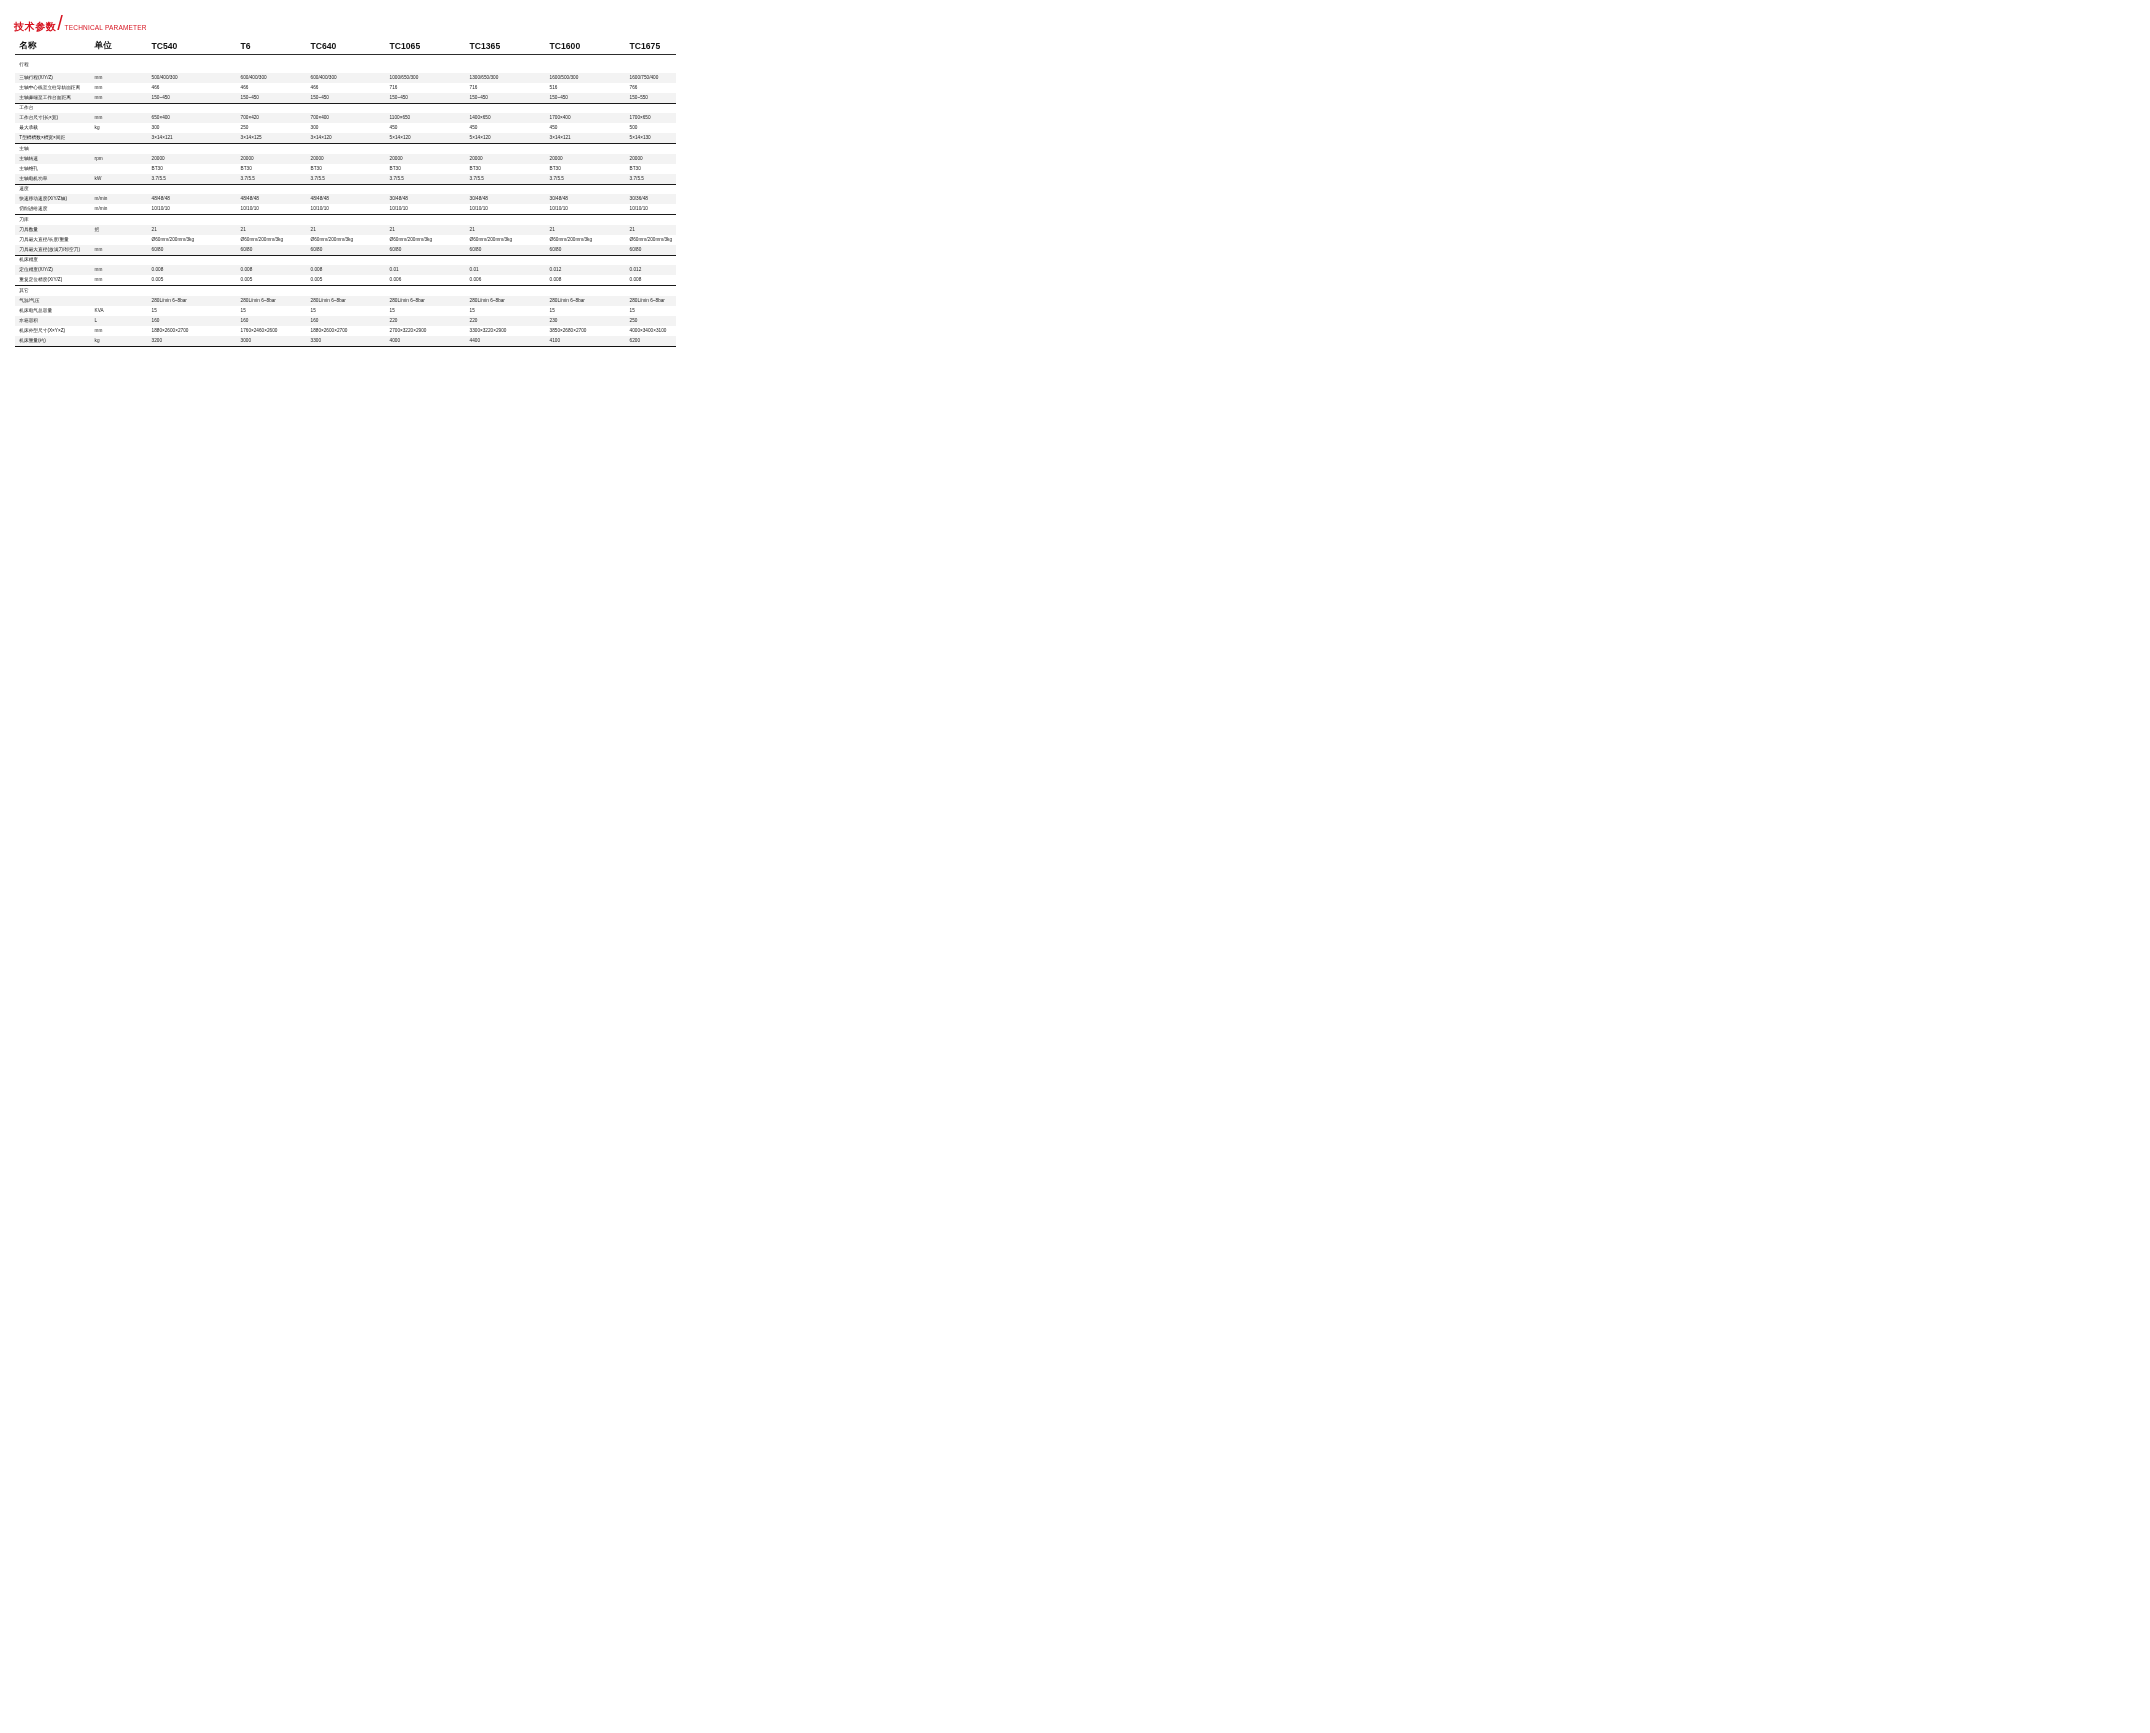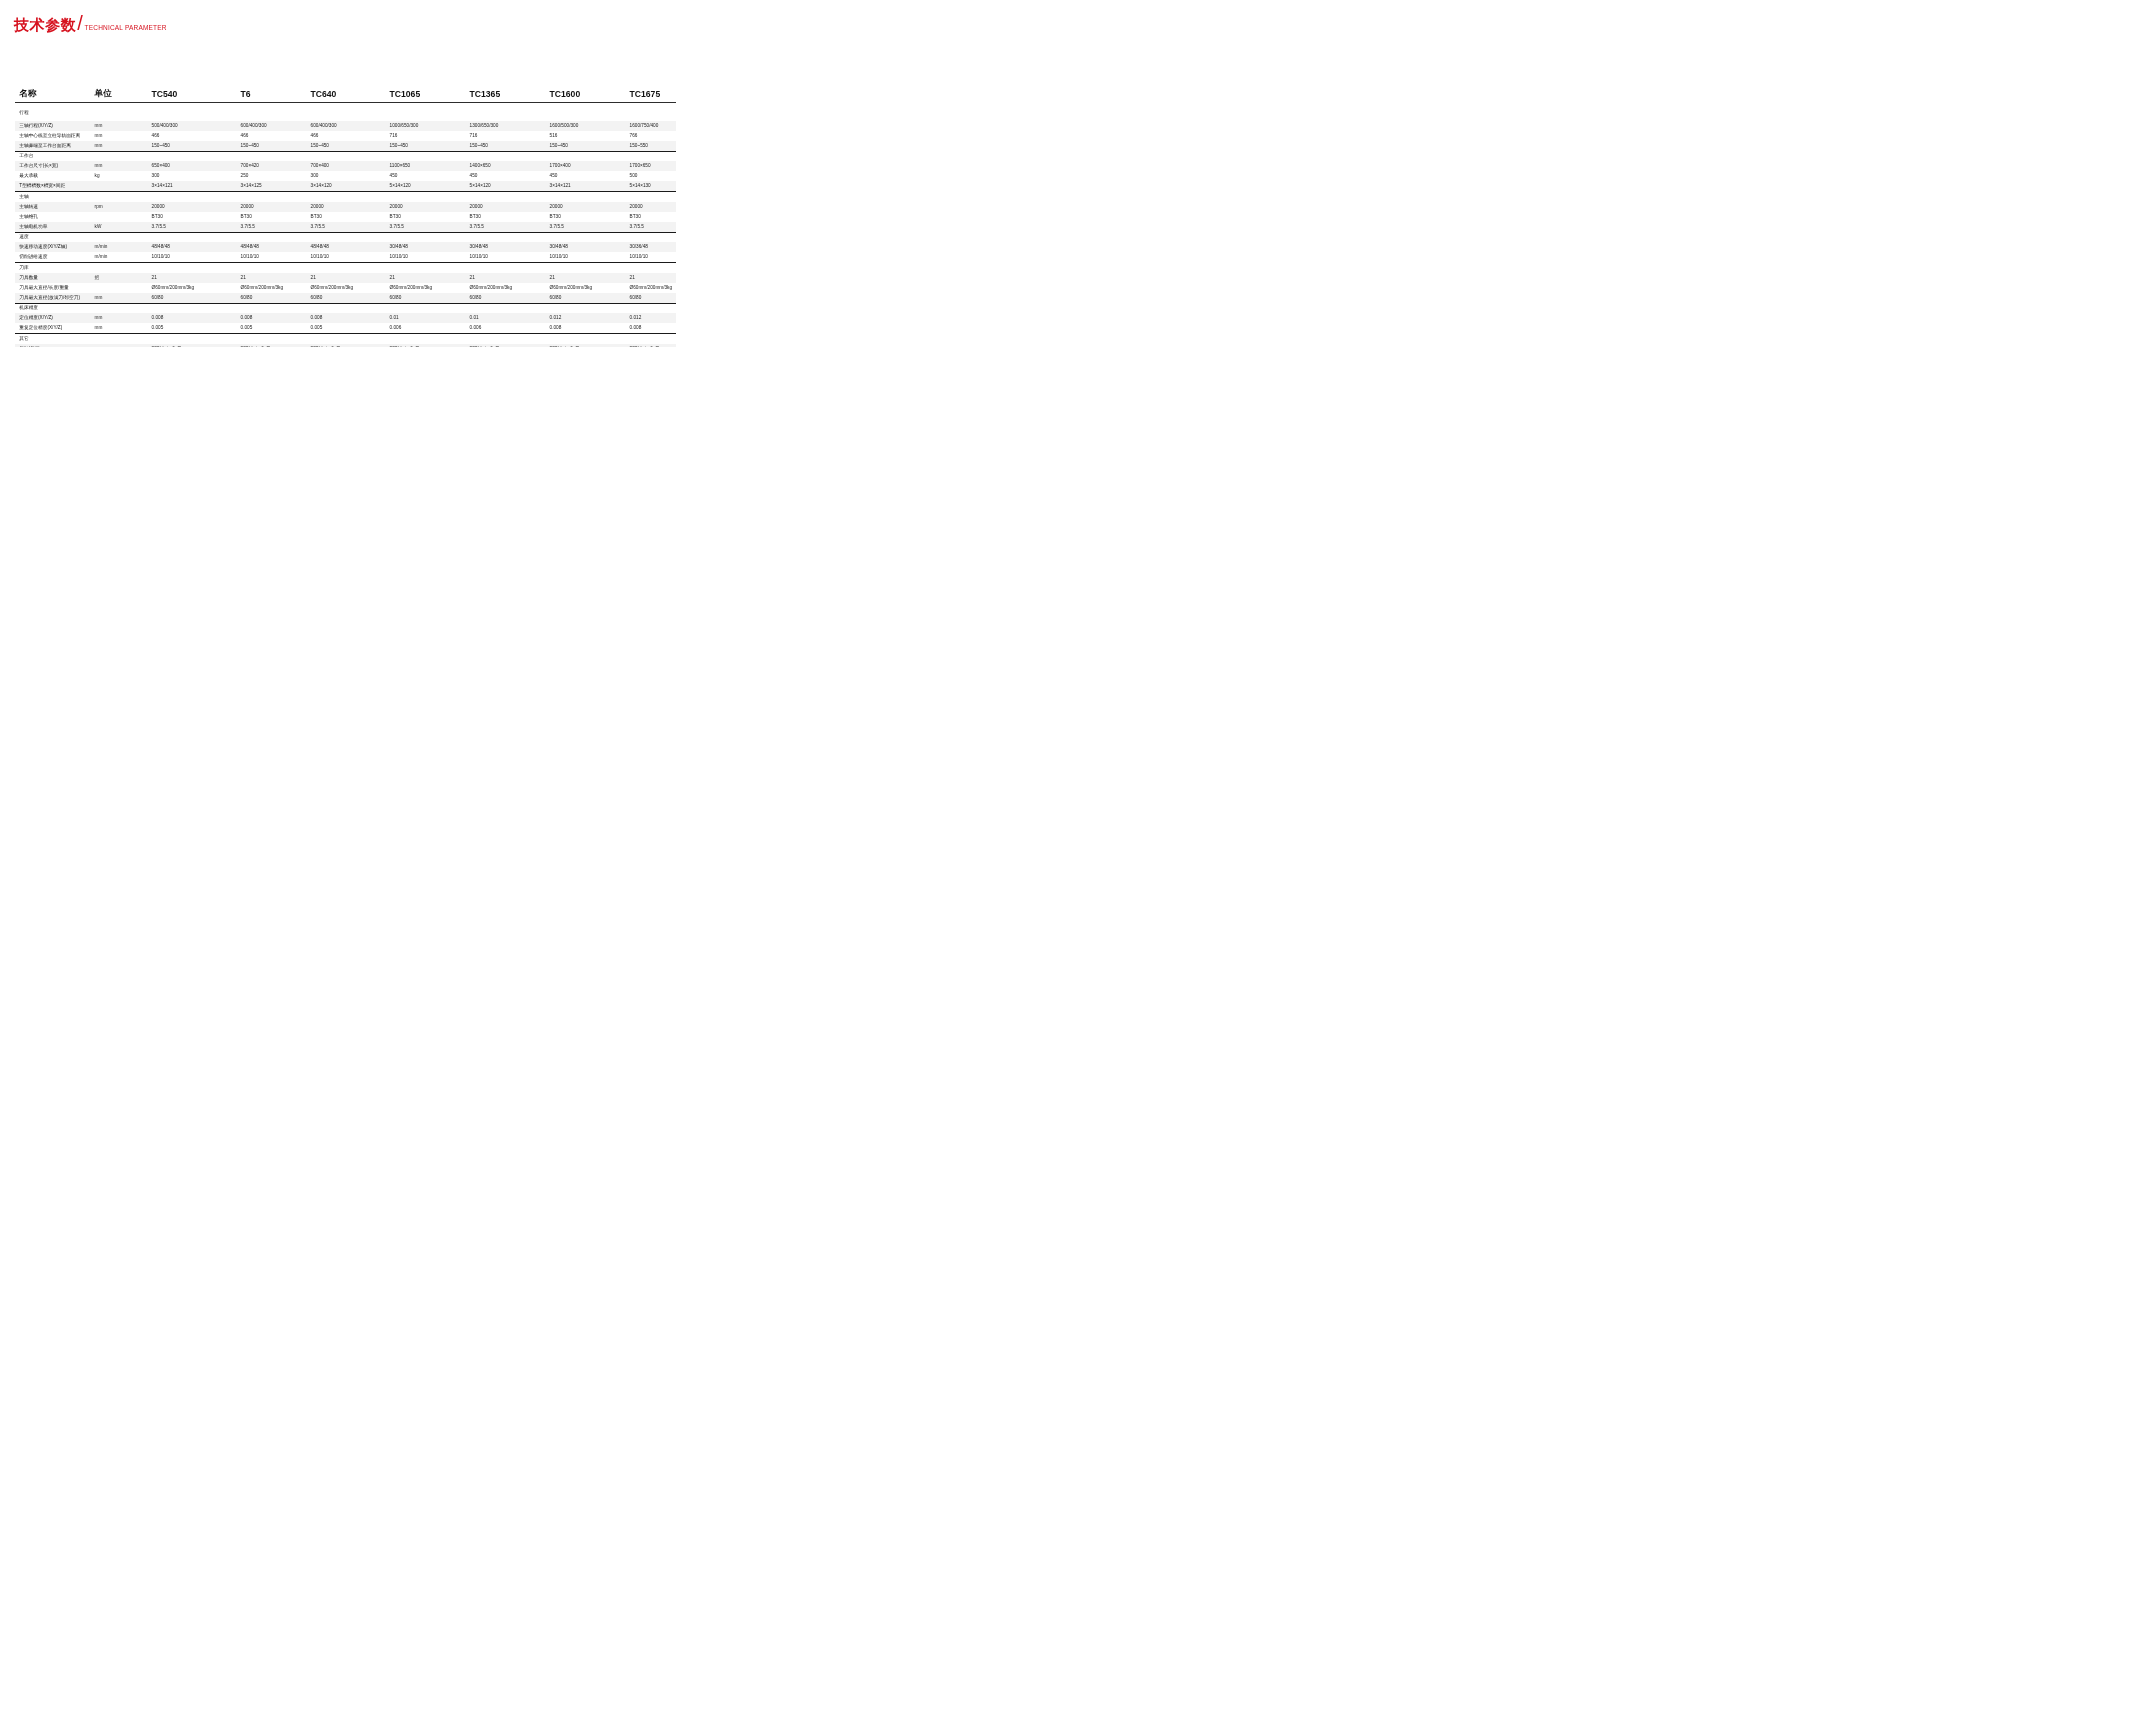--- a/index.html
+++ b/index.html
@@ -2,26 +2,26 @@
 <html style="font-size:6.9px"><head>
 <meta charset="utf-8">
 <style>
   html,body{margin:0;padding:0;}
   body{
     width:688px;height:347px;position:relative;background:#ffffff;
     font-family:"Liberation Sans","DejaVu Sans",sans-serif;
     --accent:#d6121f; --zebra:#f3f3f3; --line:#1a1a1a; --headline:#2d2d2d;
   }
   .title{position:absolute;left:14px;top:14.6px;display:flex;align-items:baseline;color:var(--accent);}
-  .t-zh{font-size:15px;font-weight:700;letter-spacing:0.6px;line-height:1;}
+  .t-zh{font-size:10px;font-weight:700;letter-spacing:0.6px;line-height:1;}
   .t-slash{font-size:20px;font-weight:400;line-height:0.8;margin-left:0.9px;}
   .t-en{font-size:6.5px;font-weight:400;margin-left:1.7px;letter-spacing:0.2px;}
   table.spec{
     position:absolute;left:14.6px;top:38px;width:661px;
-    border-collapse:collapse;table-layout:fixed;margin-top:48px;
+    border-collapse:collapse;table-layout:fixed;
   }
   col.c0{width:80px;} col.c1{width:57px;} col.c2{width:89px;}
   col.c3{width:70px;} col.c4{width:79px;} col.c5{width:80px;}
   col.c6{width:80px;} col.c7{width:80px;} col.c8{width:46px;}
   thead th{
     height:16px;text-align:left;vertical-align:middle;
     font-size:8.6px;font-weight:700;color:#111;padding:0;
     border-bottom:0.9px solid var(--headline);white-space:nowrap;
   }
   thead th.c-label{padding-left:4.7px;}

